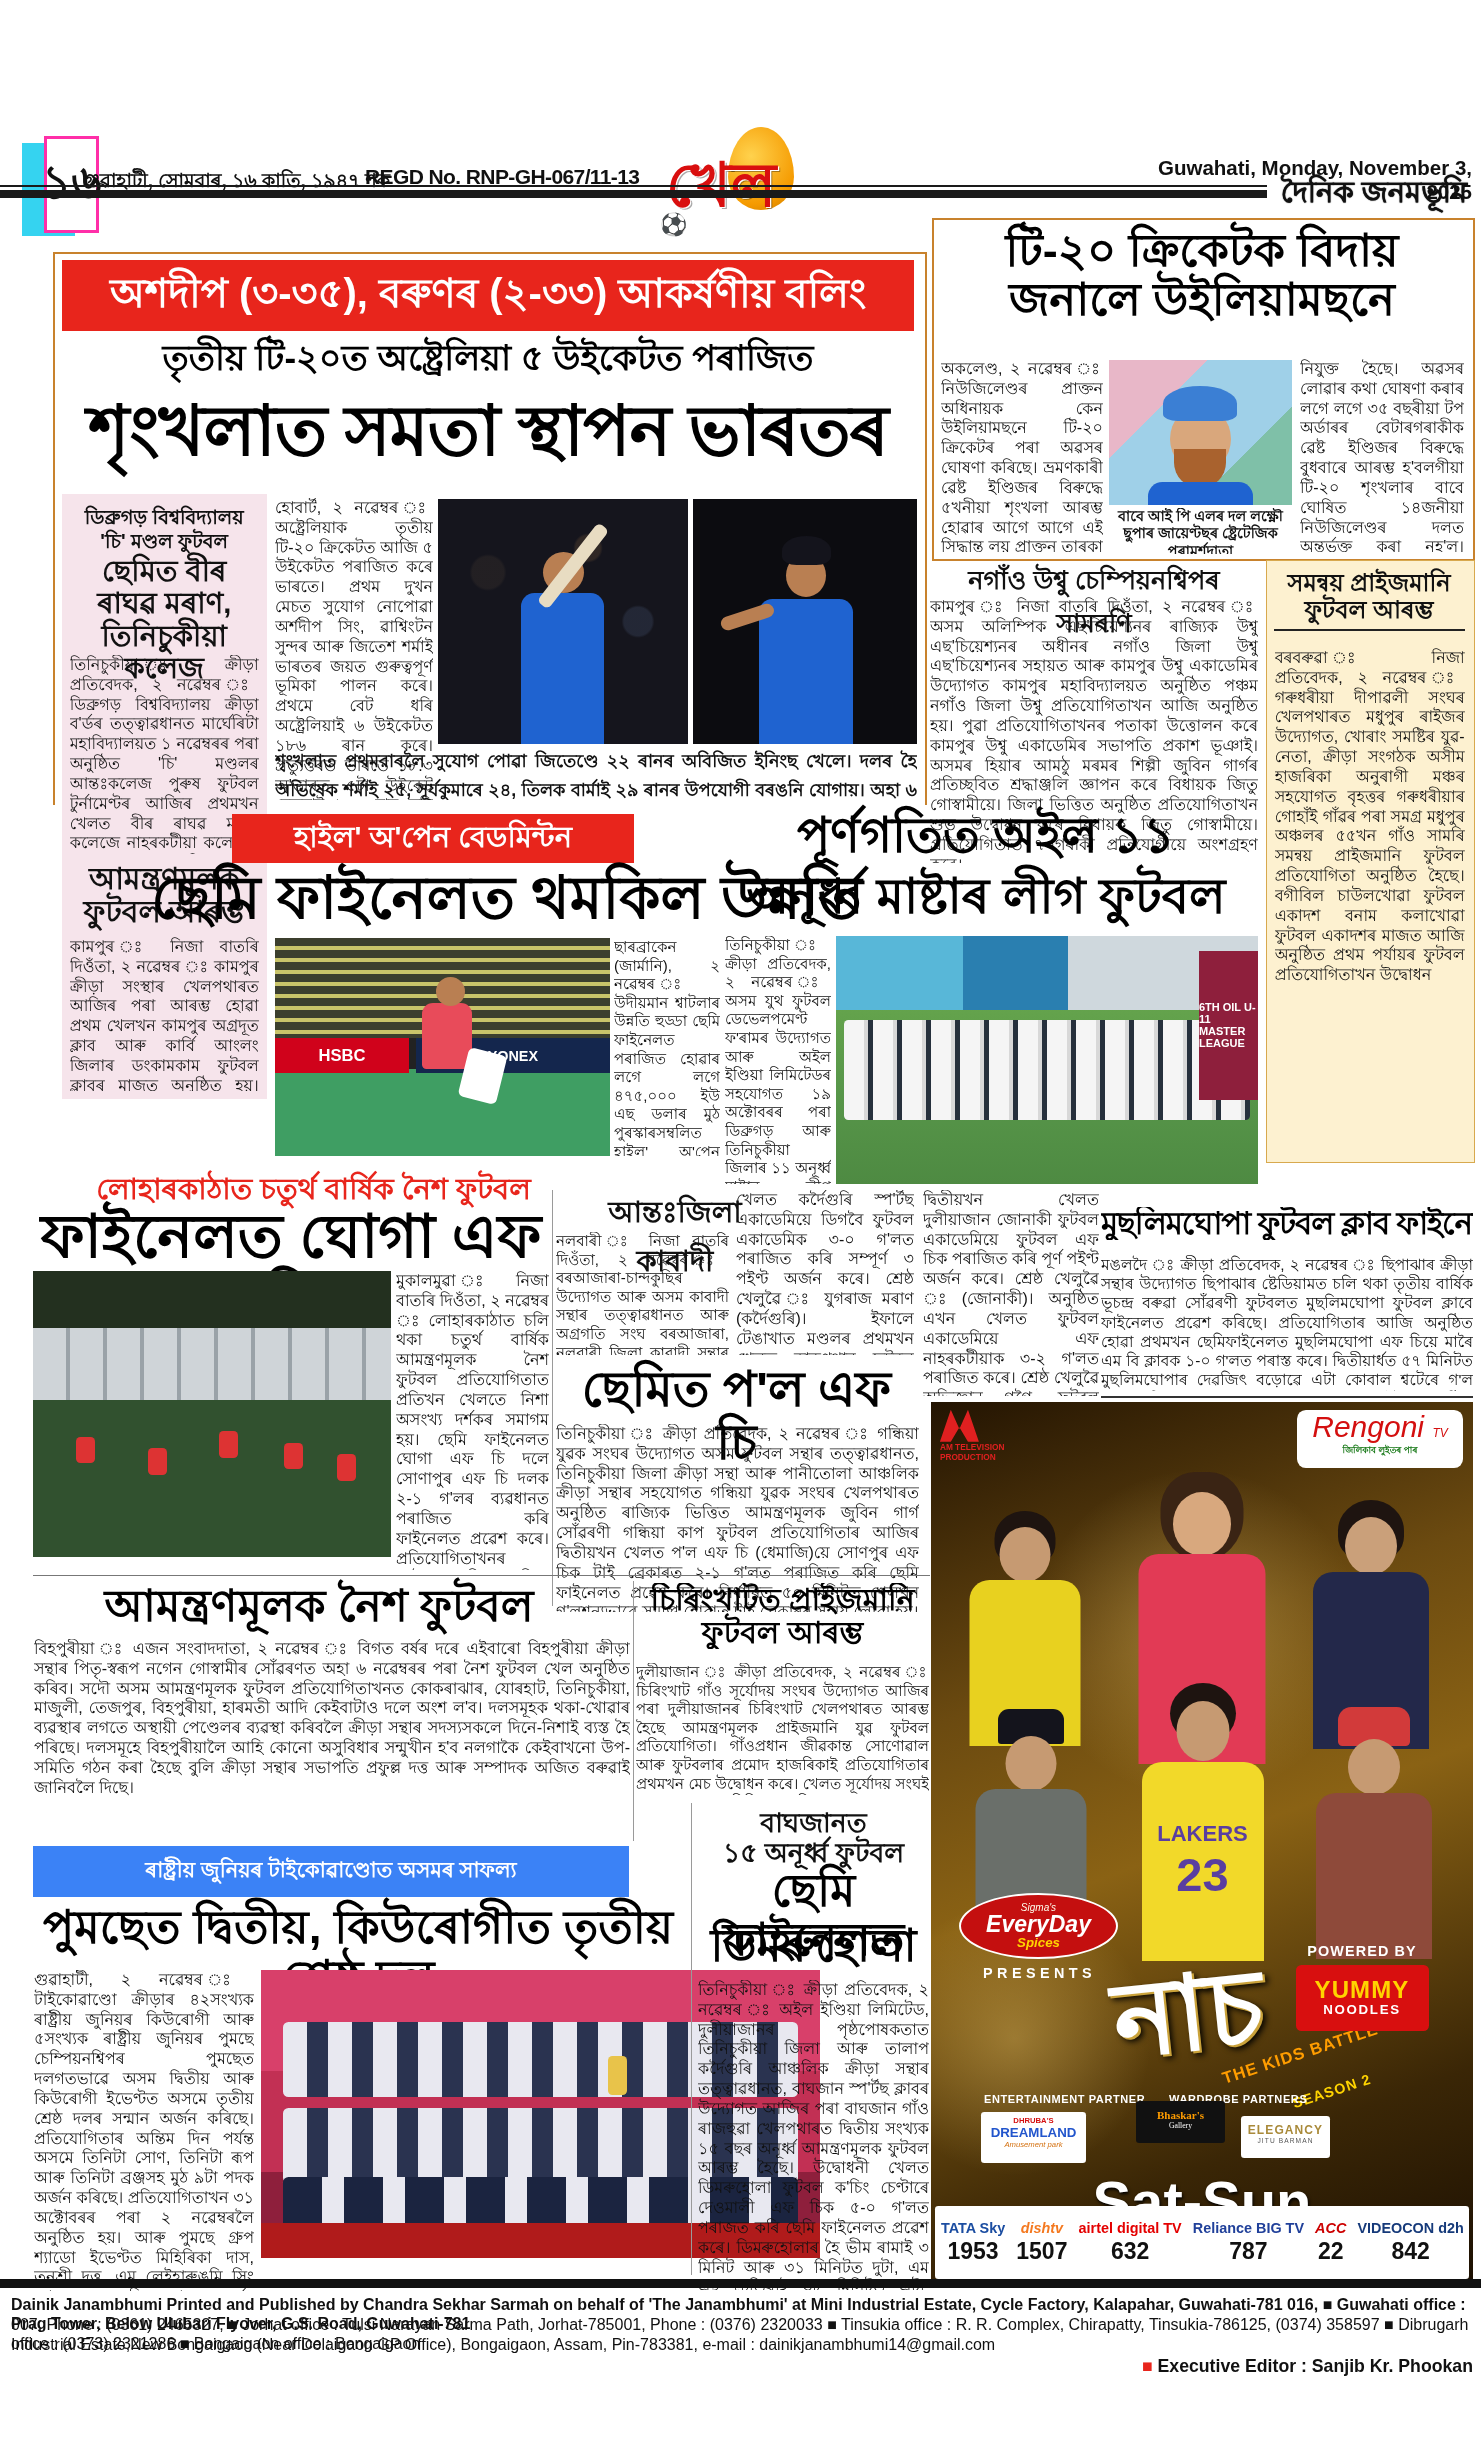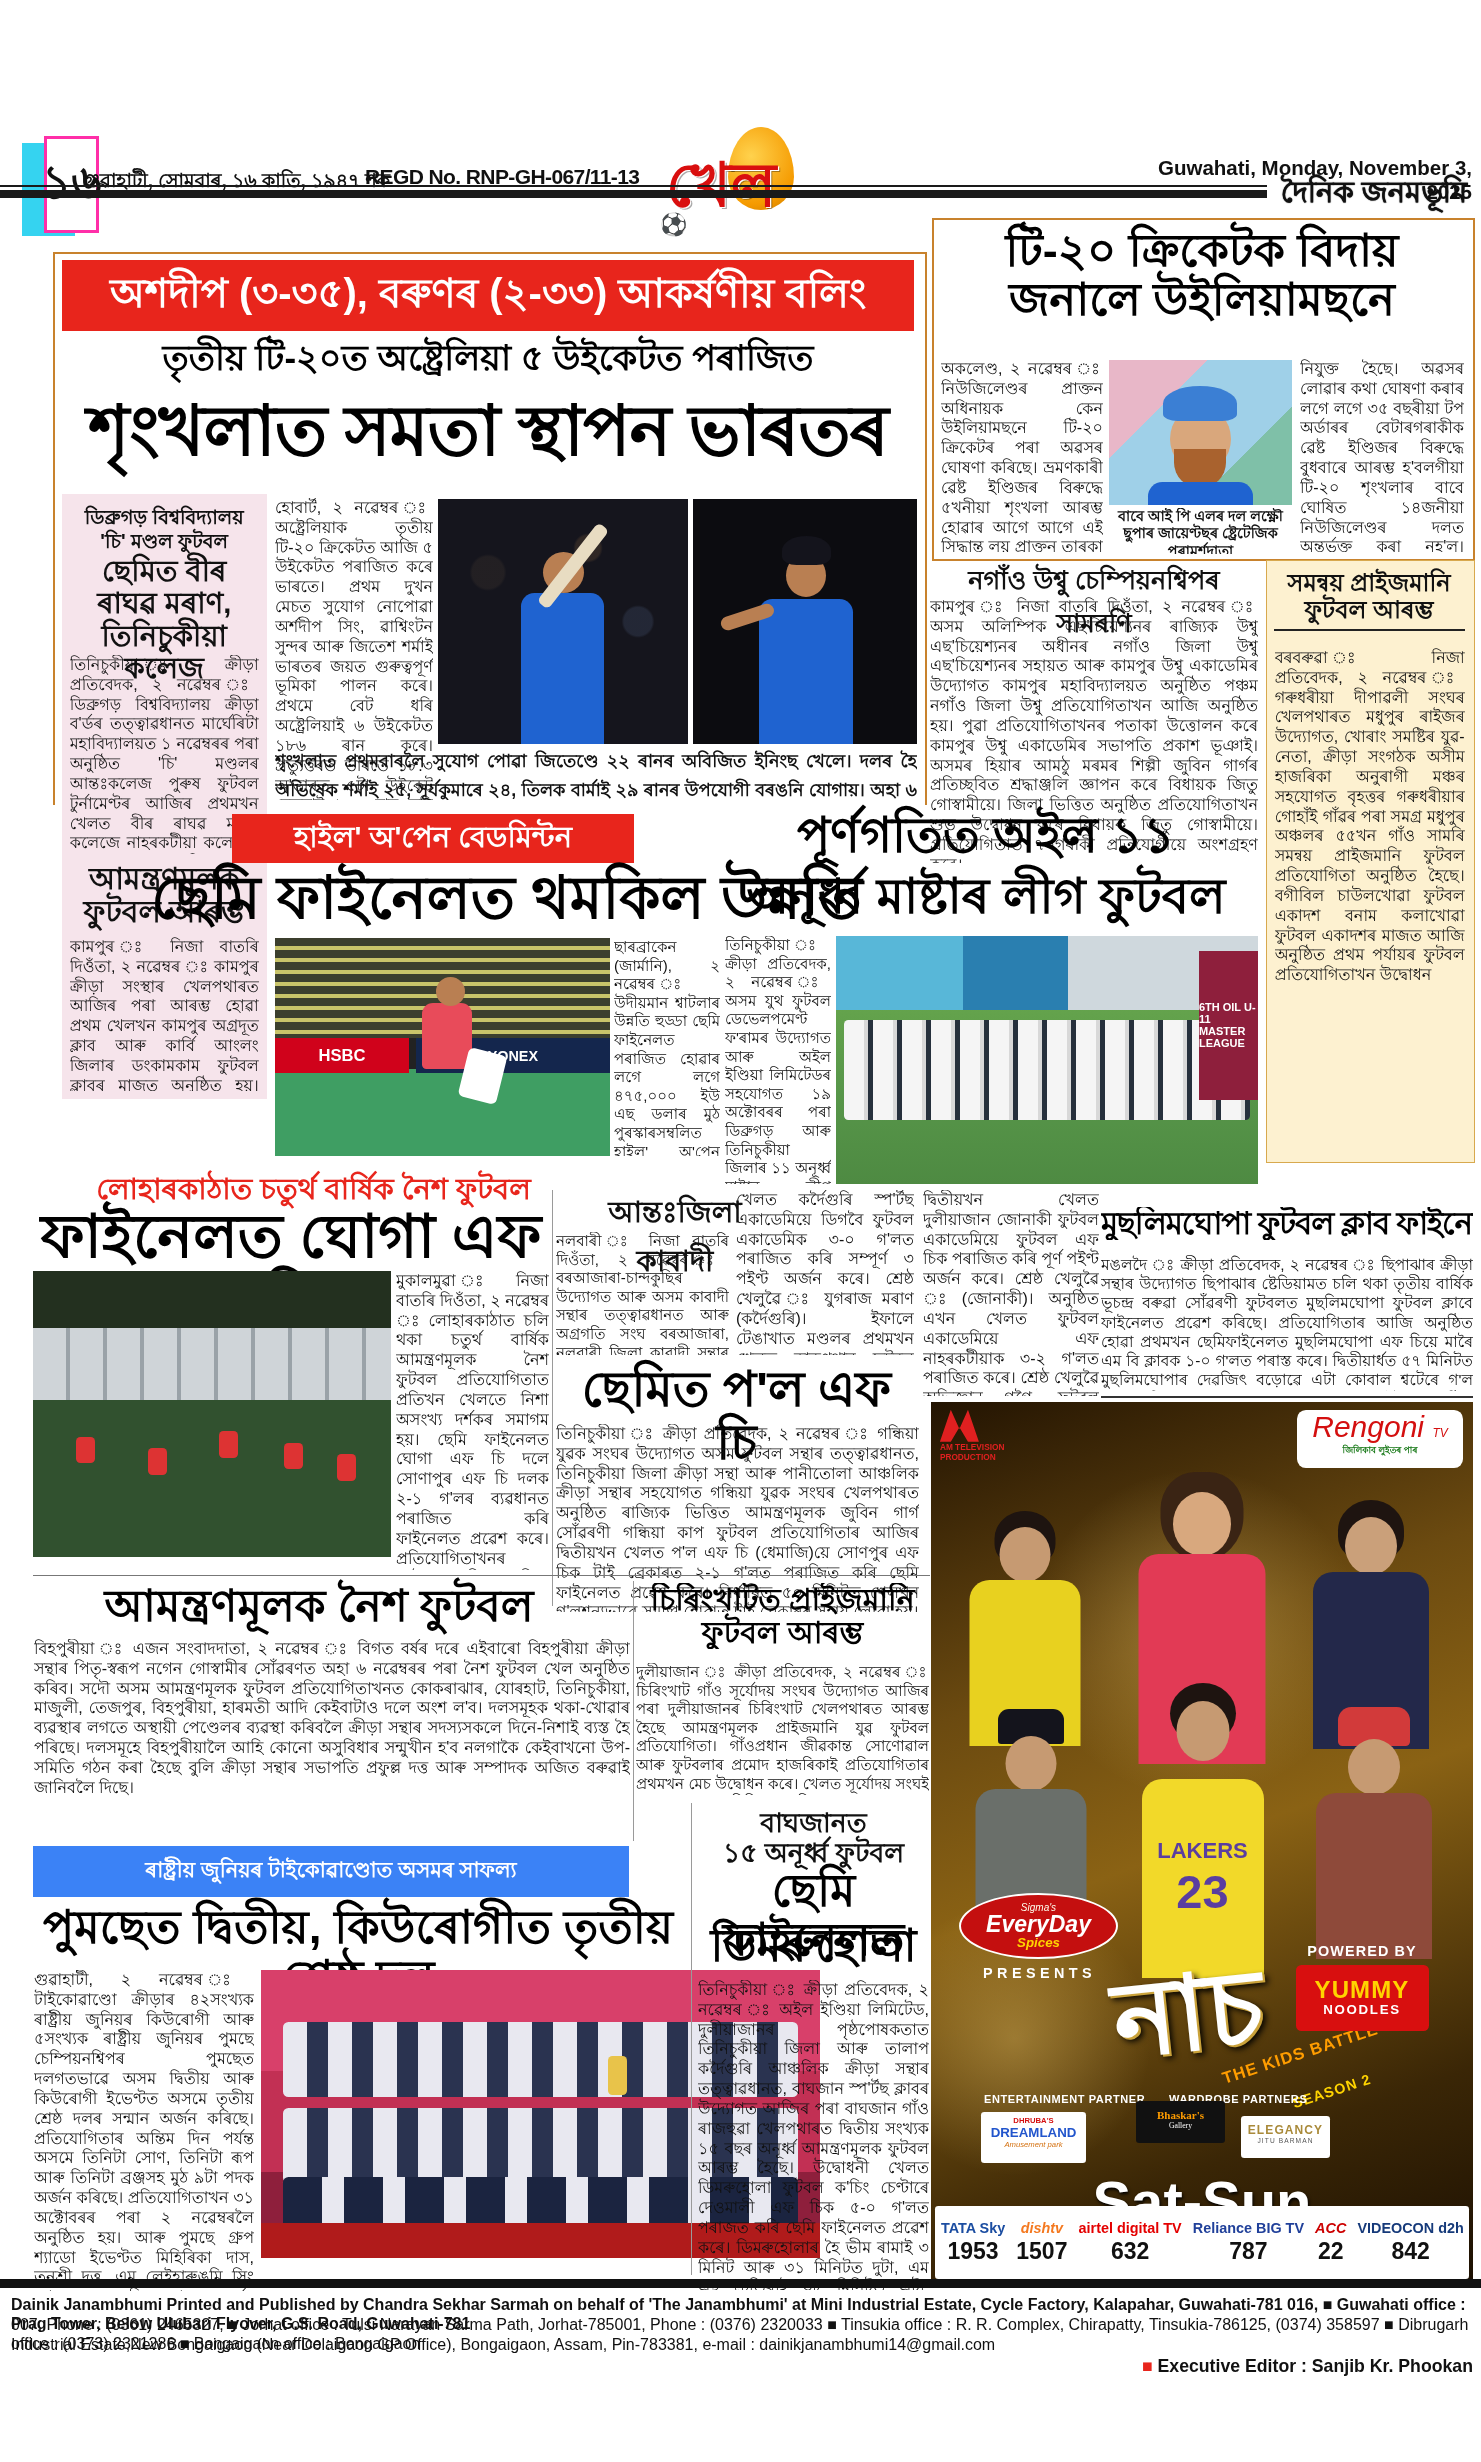--- a/index.html
+++ b/index.html
@@ -382,21 +382,21 @@
       <div class="torso" style="top:65px;width:116px;height:177px;background:#23284a;"></div>
     </div>
     <div class="person" style="left:39px;top:310px;width:122px;height:232px;">
       <div style="position:absolute;left:50%;transform:translateX(-50%);top:-3.3px;width:66px;height:35px;background:#14141c;border-radius:11px 11px 3.3px 3.3px;"></div>
       <div class="head" style="top:24px;width:51px;height:55px;"></div>
       <div class="torso" style="top:77px;width:111px;height:155px;background:#6a6f6a;"></div>
     </div>
     <div class="person" style="left:194px;top:288px;width:155px;height:277px;">
       <div class="hair" style="width:66px;height:61px;border-radius:50%;"></div>
       <div class="head" style="top:11px;width:53px;height:60px;"></div>
-      <div class="torso" style="top:72px;width:122px;height:199px;background:#f2d929;display:flex;flex-direction:column;align-items:center;justify-content:center;color:#5a3ea0;font-weight:900;margin-top:17px;">
+      <div class="torso" style="top:72px;width:122px;height:199px;background:#f2d929;display:flex;flex-direction:column;align-items:center;justify-content:center;color:#5a3ea0;font-weight:900;">
         <span style="font-size:22px;">LAKERS</span>
         <span style="font-size:47px;text-align:right;">23</span>
       </div>
     </div>
     <div class="person" style="left:376px;top:310px;width:133px;height:244px;">
       <div style="position:absolute;left:50%;transform:translateX(-50%);top:-5.5px;width:72px;height:39px;background:#d23a3a;border-radius:13.3px 13.3px 4.4px 4.4px;"></div>
       <div class="head" style="top:26.6px;width:52px;height:56px;"></div>
       <div class="torso" style="top:81px;width:116px;height:166px;background:#8e4a3a;"></div>
     </div>
 

